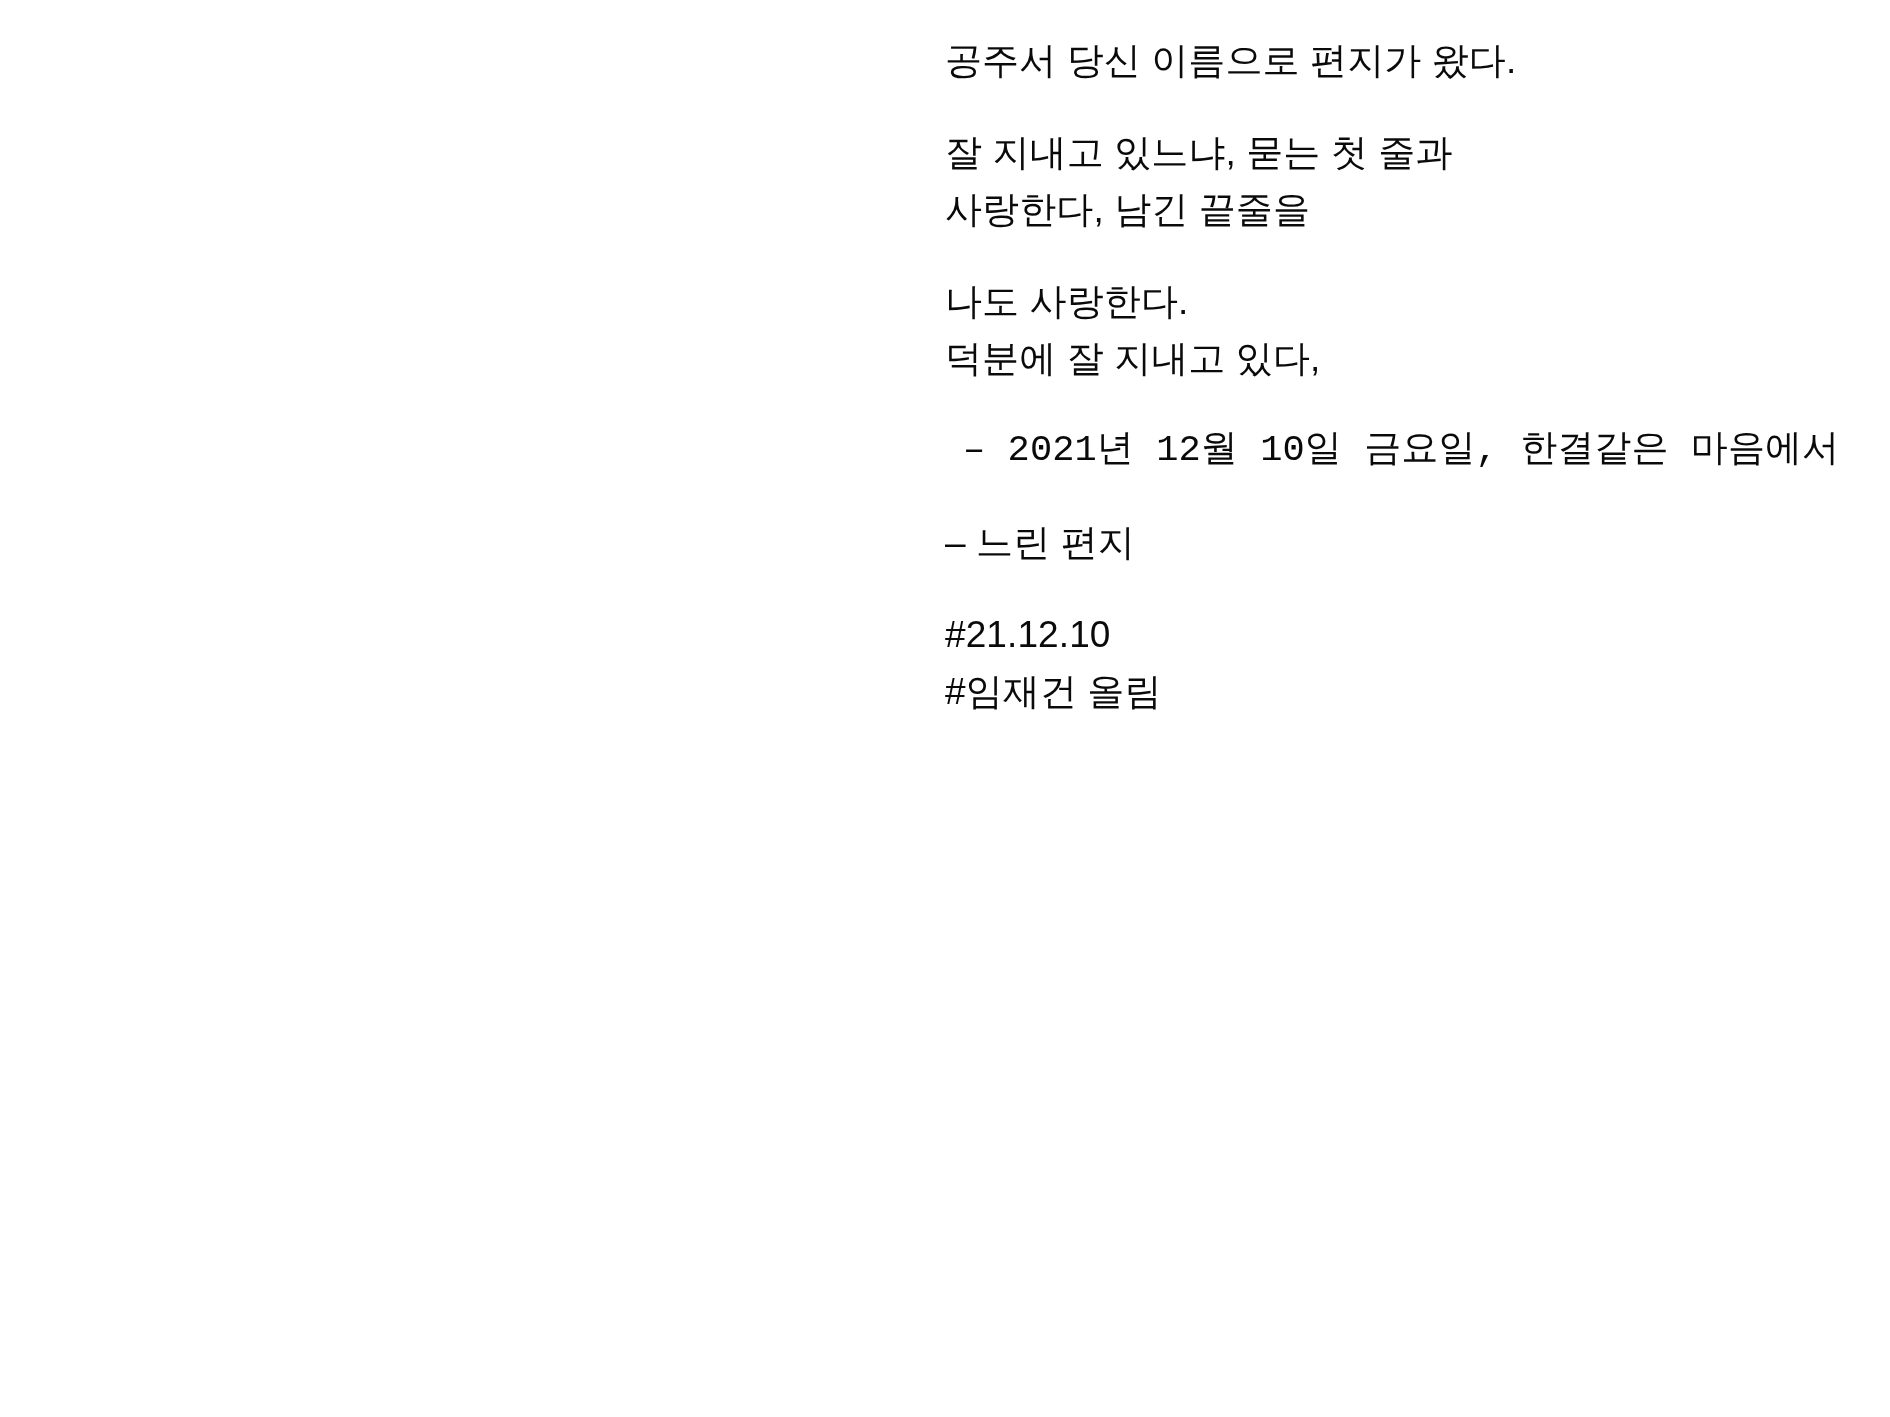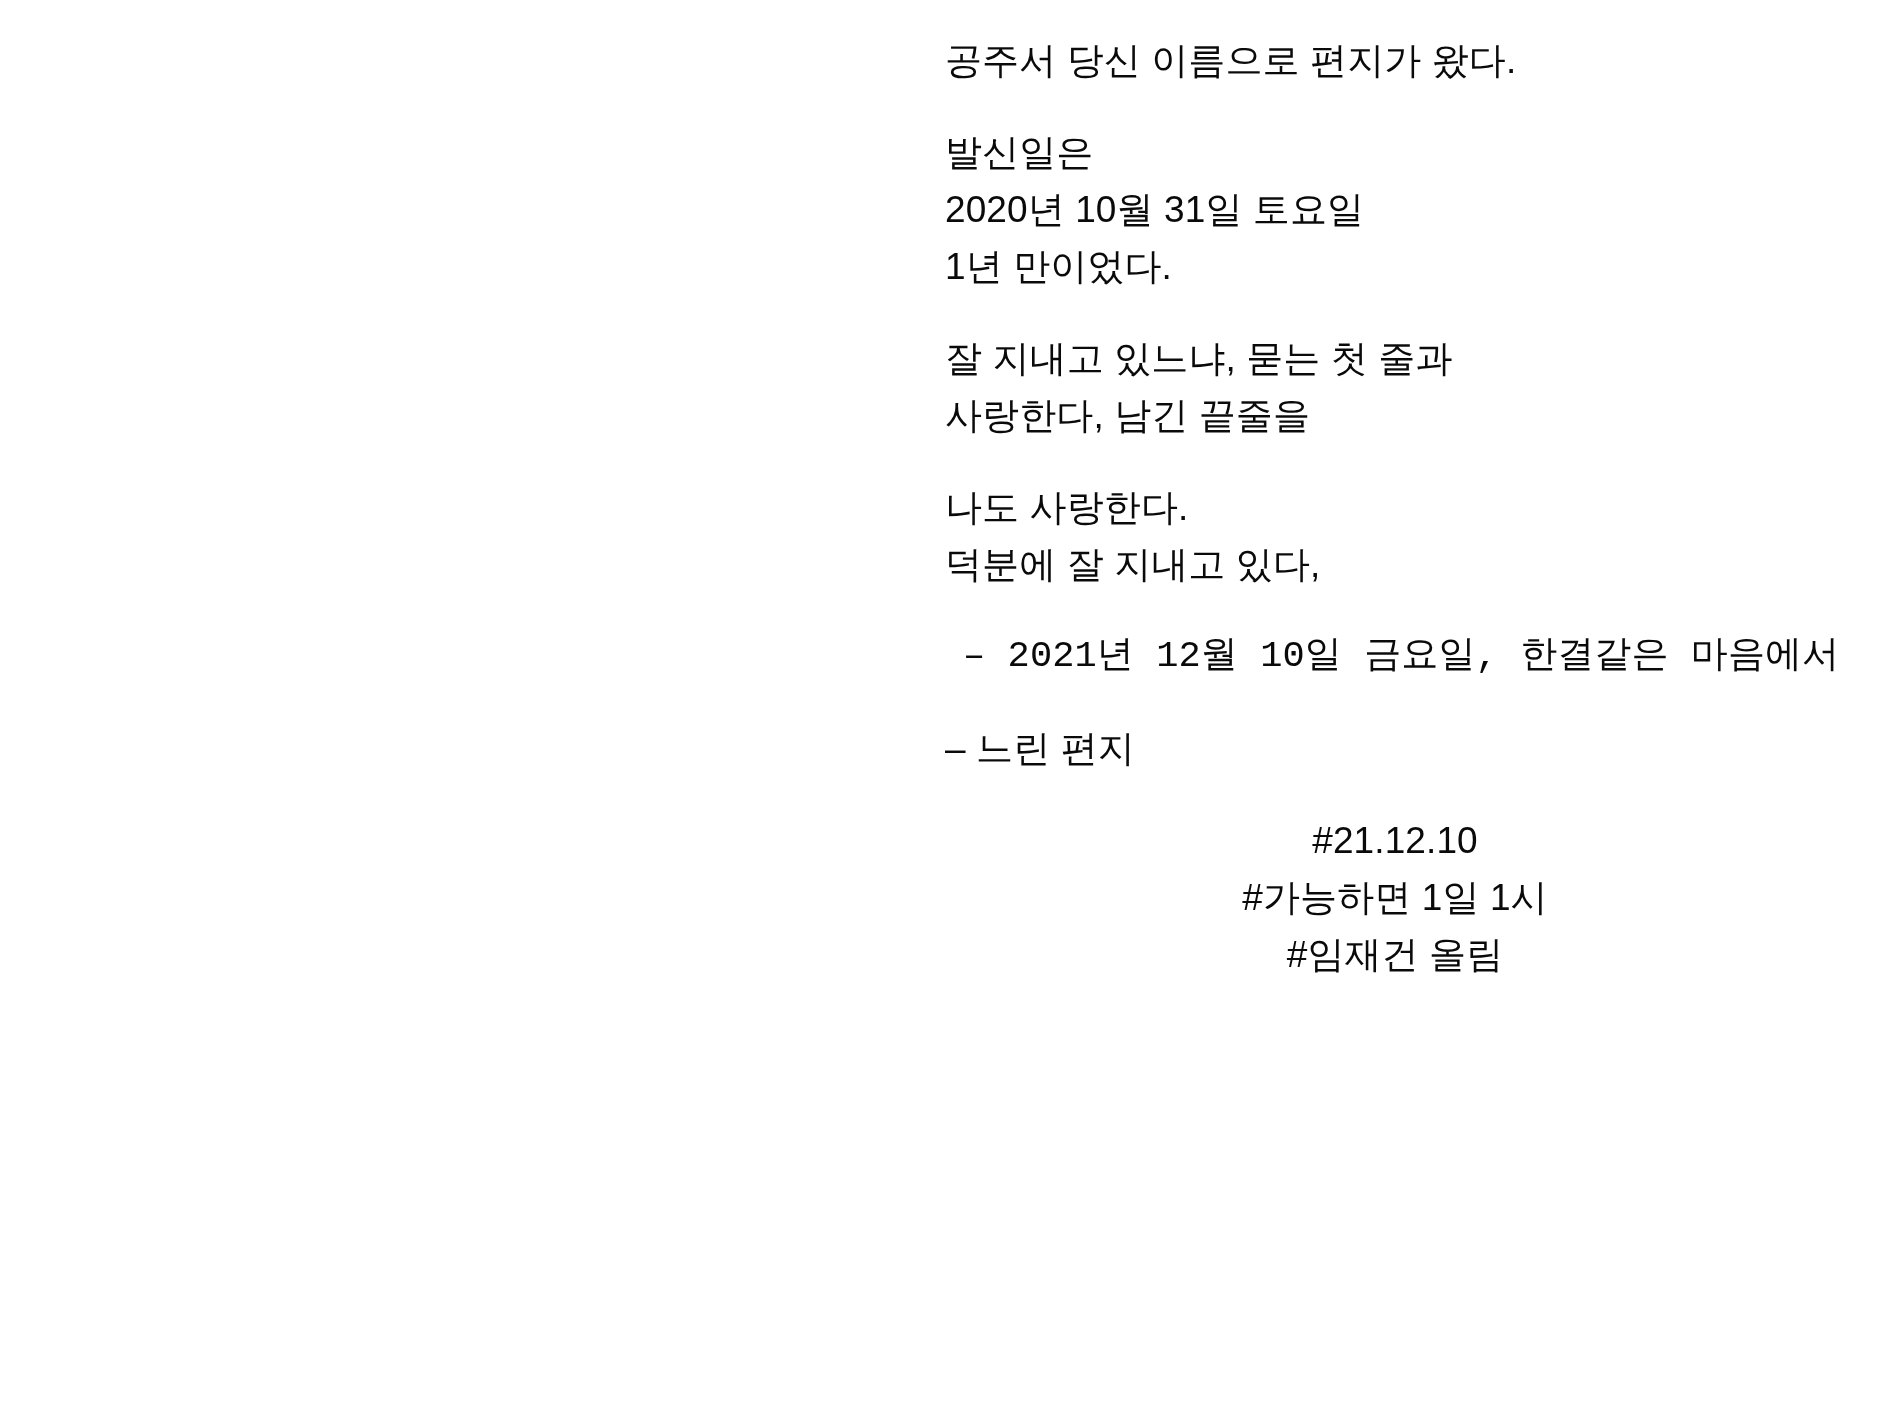--- a/index.html
+++ b/index.html
@@ -28,21 +28,20 @@
     font-size: 37px;
     line-height: 1.0;
     letter-spacing: 0.1px;
     color: #0a0a0a;
   }
   .stanza {
     margin: 0 0 54px 0;
   }
   .stanza:last-child {
     margin-bottom: 0;
-    text-align: center;
   }
   .line {
     display: block;
     white-space: pre;
     min-height: 38px;
     margin-bottom: 19px;
   }
   .line:last-child {
     margin-bottom: 0;
   }
@@ -54,25 +53,20 @@
 </head>
 <body>
 
 <div class="page">
   <article class="poem">
 
     <section class="stanza">
       <span class="line">공주서 당신 이름으로 편지가 왔다.</span>
     </section>
 
-    <section class="stanza">
-      <span class="line">발신일은</span>
-      <span class="line">2020년 10월 31일 토요일</span>
-      <span class="line">1년 만이었다.</span>
-    </section>
 
     <section class="stanza">
       <span class="line">잘 지내고 있느냐, 묻는 첫 줄과</span>
       <span class="line">사랑한다, 남긴 끝줄을</span>
     </section>
 
     <section class="stanza">
       <span class="line">나도 사랑한다.</span>
       <span class="line">덕분에 잘 지내고 있다,</span>
     </section>
@@ -80,18 +74,17 @@
     <section class="stanza stanza-attrib">
       <span class="line">– 2021년 12월 10일 금요일, 한결같은 마음에서</span>
     </section>
 
     <section class="stanza">
       <span class="line">– 느린 편지</span>
     </section>
 
     <section class="stanza">
       <span class="line">#21.12.10</span>
-      <span class="line">#가능하면 1일 1시</span>
       <span class="line">#임재건 올림</span>
     </section>
 
   </article>
 </div>
 
 </body></html>

